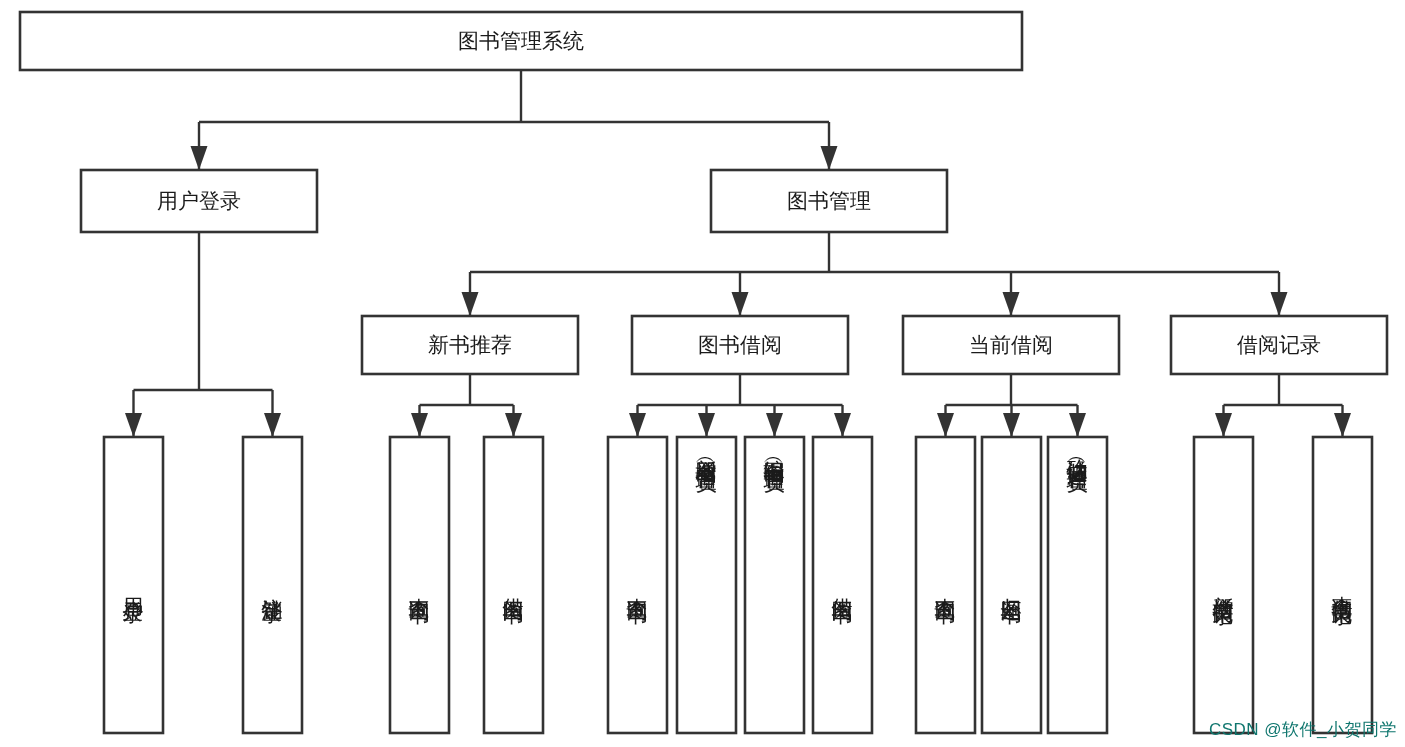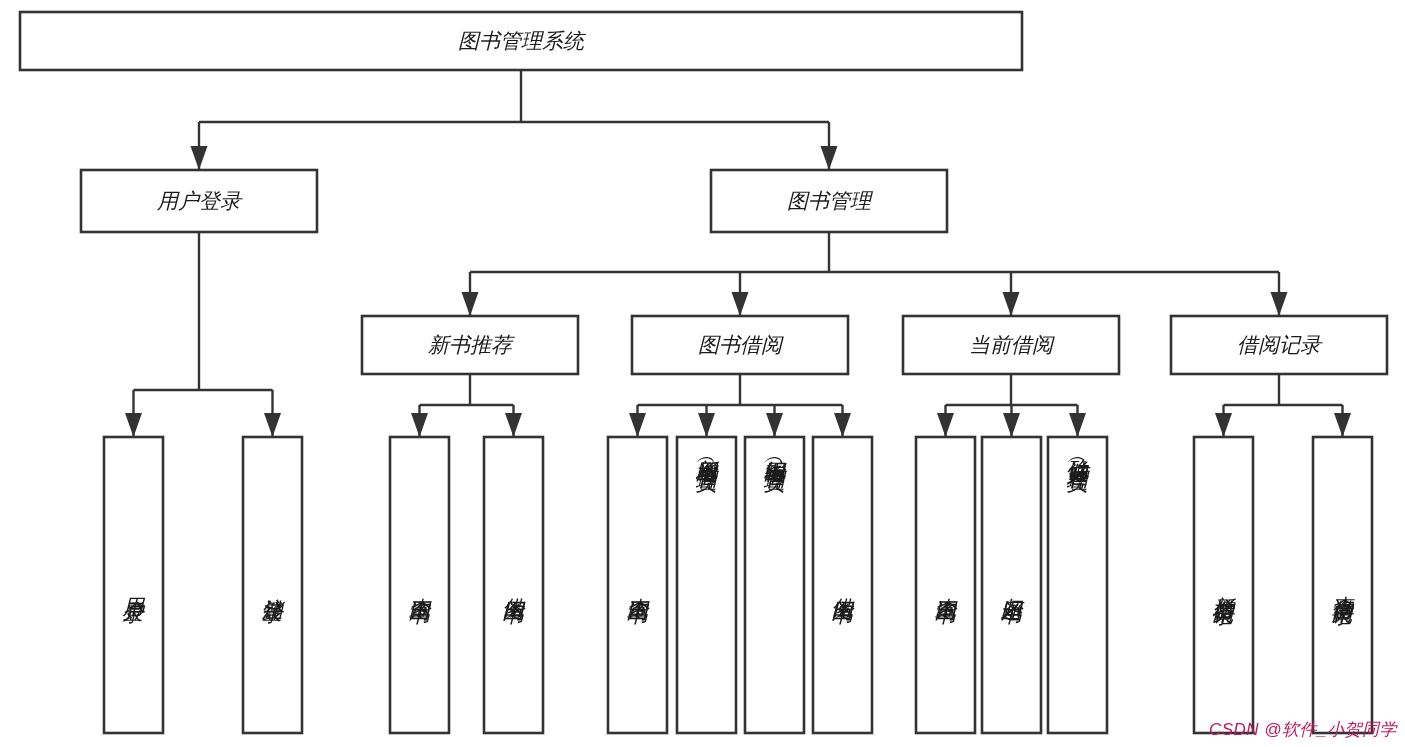--- a/index.html
+++ b/index.html
@@ -11,21 +11,20 @@
     width: 1405px;
     height: 747px;
     font-family: "Liberation Sans", "DejaVu Sans", sans-serif;
     overflow: hidden;
   }
   #diagram-root {
     position: relative;
     width: 1405px;
     height: 747px;
     background: #ffffff;
-    font-style: italic;
   }
   svg.diagram-canvas {
     position: absolute;
     left: 0;
     top: 0;
     width: 1405px;
     height: 747px;
   }
   .node-box {
     fill: #ffffff;
@@ -60,21 +59,21 @@
     line-height: 1;
     white-space: nowrap;
     pointer-events: none;
   }
   .watermark {
     position: absolute;
     right: 8px;
     bottom: 6px;
     font-family: "Liberation Sans", "DejaVu Sans", sans-serif;
     font-size: 17px;
-    color: #be185d;
+    color: #0f766e;
     white-space: nowrap;
     letter-spacing: 0.5px;
     text-align: right;
   }
 </style>
 </head>
 <body>
 
 <div id="diagram-root">
 

